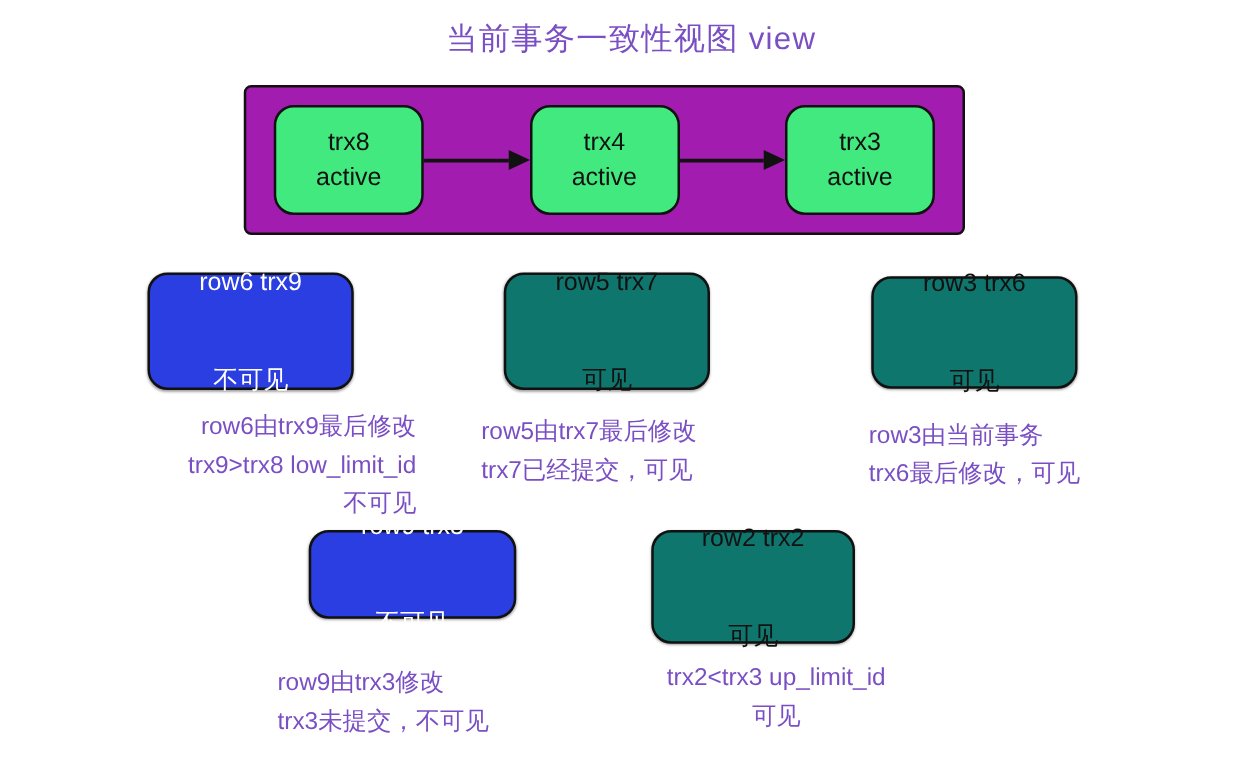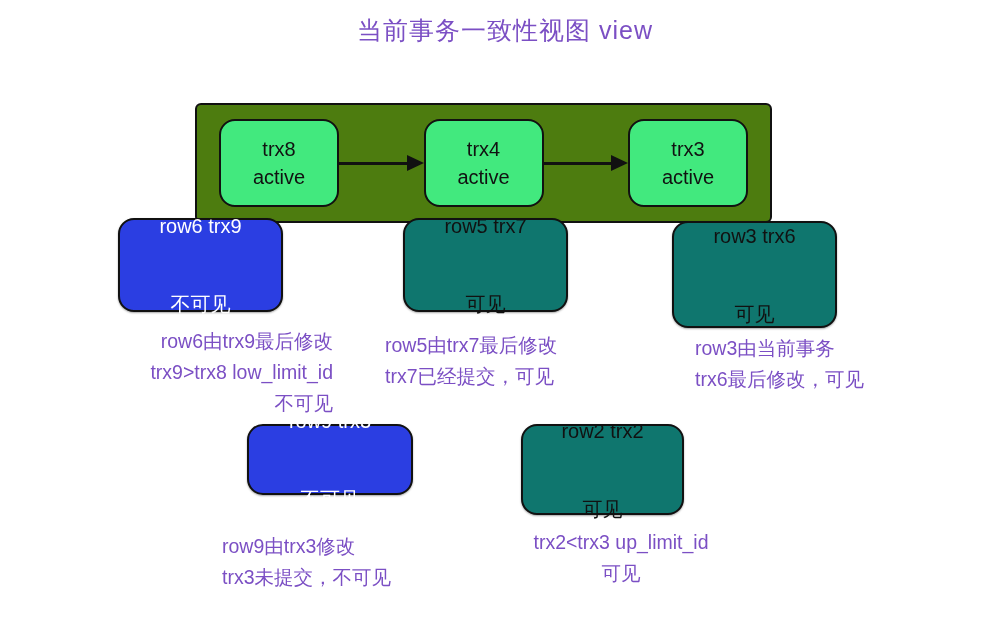--- a/index.html
+++ b/index.html
@@ -7,22 +7,22 @@
     position:relative;width:1000px;height:626px;background:#ffffff;overflow:hidden;
     font-family:"Liberation Sans","DejaVu Sans",sans-serif;
   }
   .title{
     position:absolute;left:12px;top:14px;width:986px;text-align:center;
     font-size:25px;color:#7b4fc4;letter-spacing:1px;
   }
   
   .active-panel{
     position:absolute;left:195px;top:68px;width:577px;height:120px;
-    background:#4d7c0f;border:2px solid #111;border-radius:6px;
-    box-sizing:border-box;display:flex;align-items:center;padding:0 22px;margin-top:35px;
+    background:#a21caf;border:2px solid #111;border-radius:6px;
+    box-sizing:border-box;display:flex;align-items:center;padding:0 22px;
   }
   .trx-box{
     width:120px;height:88px;background:#42e97e;border:2px solid #111;border-radius:16px;
     box-sizing:border-box;display:flex;flex-direction:column;align-items:center;justify-content:center;
     font-size:20px;line-height:28px;color:#111;flex:0 0 auto;
   }
   .arrow{flex:1 1 auto;display:flex;align-items:center;min-width:40px;}
   .arrow .shaft{flex:1;height:3px;background:#111;}
   .arrow .head{
     width:0;height:0;border-left:17px solid #111;
@@ -31,21 +31,21 @@
   
   .card{
     position:absolute;border:2px solid #111;border-radius:16px;box-sizing:border-box;
     display:flex;flex-direction:column;align-items:center;justify-content:center;
     font-size:20px;line-height:30px;box-shadow:0 1px 2px rgba(0,0,0,.35);gap:48px;
   }
   .card.invisible{background:#2b3ee2;color:#ffffff;}
   .card.visible{background:#0f766e;color:#111;}
   #card-row6{left:118px;top:218px;width:165px;height:94px;}
   #card-row5{left:403px;top:218px;width:165px;height:94px;}
-  #card-row3{left:672px;top:221px;width:165px;height:107px;}
+  #card-row3{left:697px;top:221px;width:165px;height:90px;}
   #card-row9{left:247px;top:424px;width:166px;height:71px;}
   #card-row2{left:521px;top:424px;width:163px;height:91px;}
   
   .caption{
     position:absolute;color:#7b4fc4;font-size:19.5px;line-height:31px;white-space:nowrap;
   }
   #cap-row6{left:75px;top:326px;width:258px;text-align:right;}
   #cap-row5{left:385px;top:330px;}
   #cap-row3{left:695px;top:333px;}
   #cap-row9{left:222px;top:531px;}

